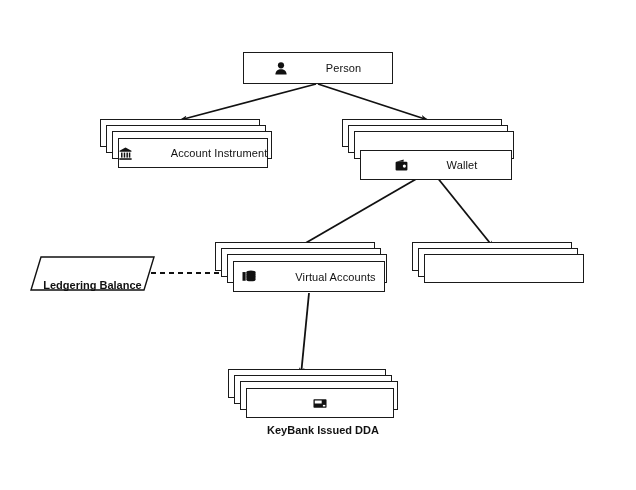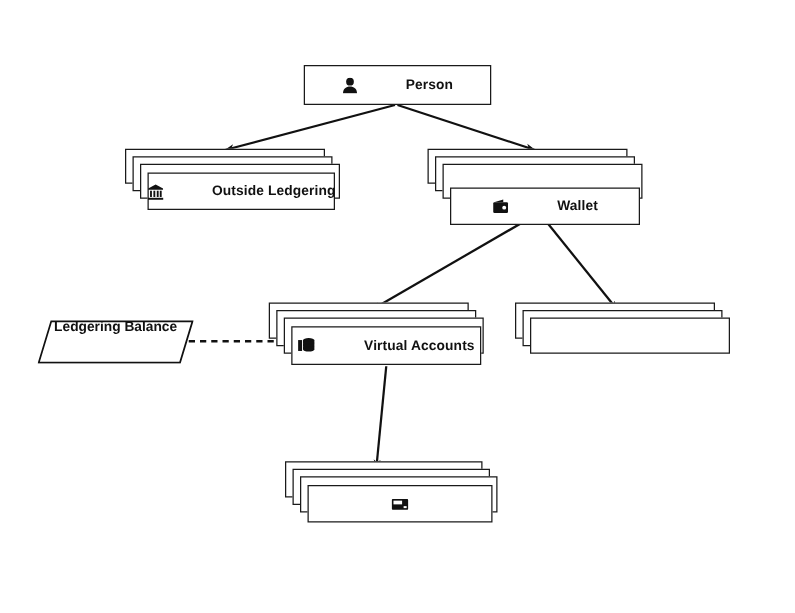--- a/index.html
+++ b/index.html
@@ -37,21 +37,21 @@
   }
   .node-inner {
     display: flex;
     align-items: center;
     justify-content: center;
     gap: 6px;
     white-space: nowrap;
   }
   .node-label {
     font-size: 11px;
-    font-weight: bold;
+    font-weight: normal;
     color: #111111;
     letter-spacing: 0.1px;
     padding-left: 33px;
   }
 
   
   .stack-wrap {
     position: absolute;
     z-index: 4;
   }
@@ -60,21 +60,21 @@
     box-sizing: border-box;
     background: #ffffff;
     border: 1.3px solid #1a1a1a;
   }
 
   
   .note {
     position: absolute;
     box-sizing: border-box;
     display: flex;
-    align-items: flex-start;
+    align-items: flex-end;
     justify-content: center;
     z-index: 5;
   }
   .note-shape {
     position: absolute;
     left: 0; top: 0;
     width: 100%; height: 100%;
   }
   .note-label {
     position: relative;
@@ -150,21 +150,21 @@
       <span class="icon">
         <svg width="13" height="13" viewBox="0 0 14 14">
           <path d="M7,0.6 L13.4,4.1 L13.4,5.2 L0.6,5.2 L0.6,4.1 Z" fill="#111111"></path>
           <rect x="2.2" y="6.0" width="1.6" height="5.4" fill="#111111"></rect>
           <rect x="5.1" y="6.0" width="1.6" height="5.4" fill="#111111"></rect>
           <rect x="8.0" y="6.0" width="1.6" height="5.4" fill="#111111"></rect>
           <rect x="10.6" y="6.0" width="1.6" height="5.4" fill="#111111"></rect>
           <rect x="0.4" y="12.1" width="13.2" height="1.7" fill="#111111"></rect>
         </svg>
       </span>
-      <span class="node-label">Outside Ledgering</span>
+      <span class="node-label">Account Instrument</span>
     </span>
   </div>
 
   <div class="stack-wrap" style="left:342px; top:119px; width:190px; height:50px;">
     <div class="stack-layer" style="left:0px;  top:0px;  width:160px; height:28px;"></div>
     <div class="stack-layer" style="left:6px;  top:6px;  width:160px; height:28px;"></div>
     <div class="stack-layer" style="left:12px; top:12px; width:160px; height:28px;"></div>
   </div>
   <div class="node" style="left:360px; top:138px; width:152px; height:30px;margin-top:12px;">
     <span class="node-inner">
@@ -225,14 +225,15 @@
       <span class="icon">
         <svg width="14" height="11" viewBox="0 0 15 11">
           <rect x="0.5" y="0.9" width="14" height="9.2" rx="0.8" fill="#111111"></rect>
           <rect x="1.9" y="2.3" width="7.4" height="3.2" fill="#ffffff"></rect>
           <rect x="10.6" y="7.0" width="2.6" height="1.7" fill="#ffffff"></rect>
         </svg>
       </span>
     </span>
   </div>
 
+  <div class="caption" style="left:228px; top:424px; width:190px;">KeyBank Issued DDA</div>
 
 </div>
 
 </body></html>

